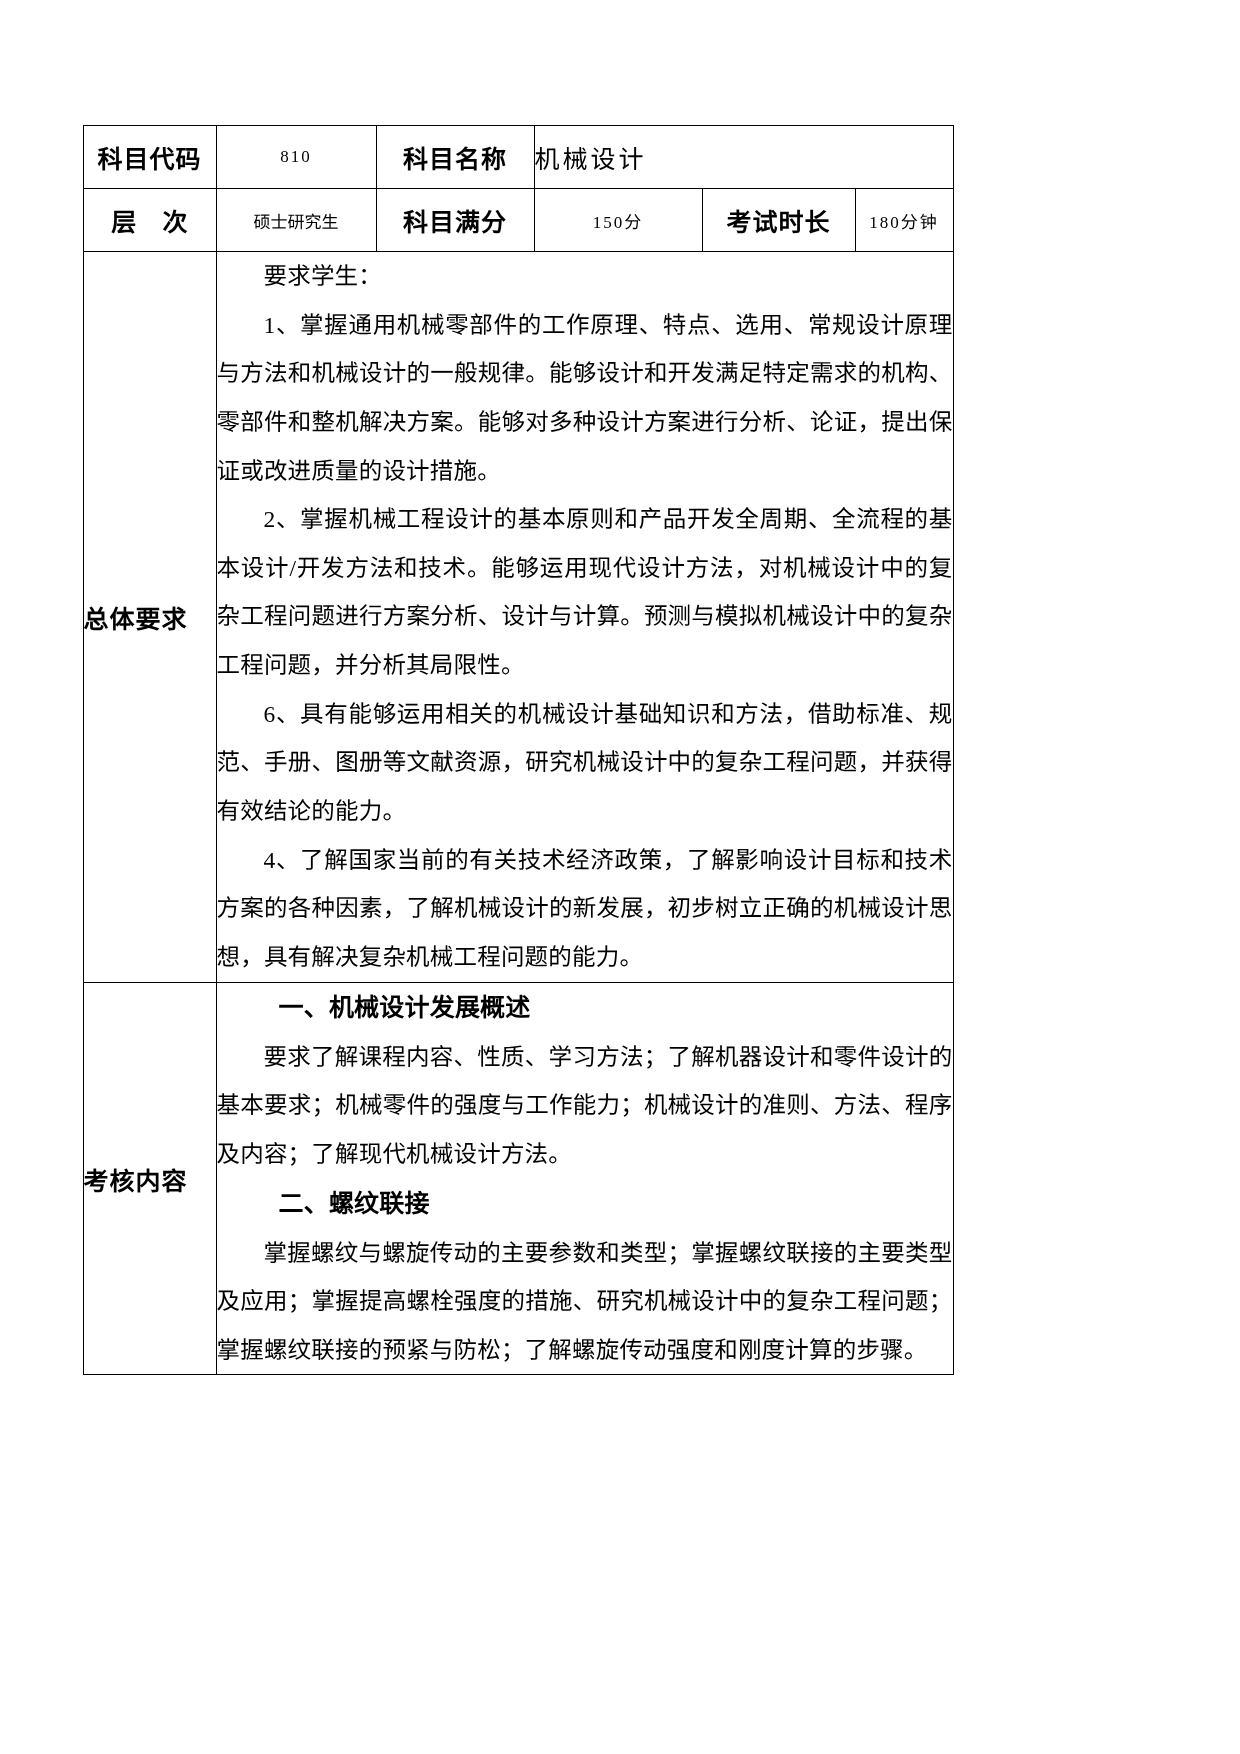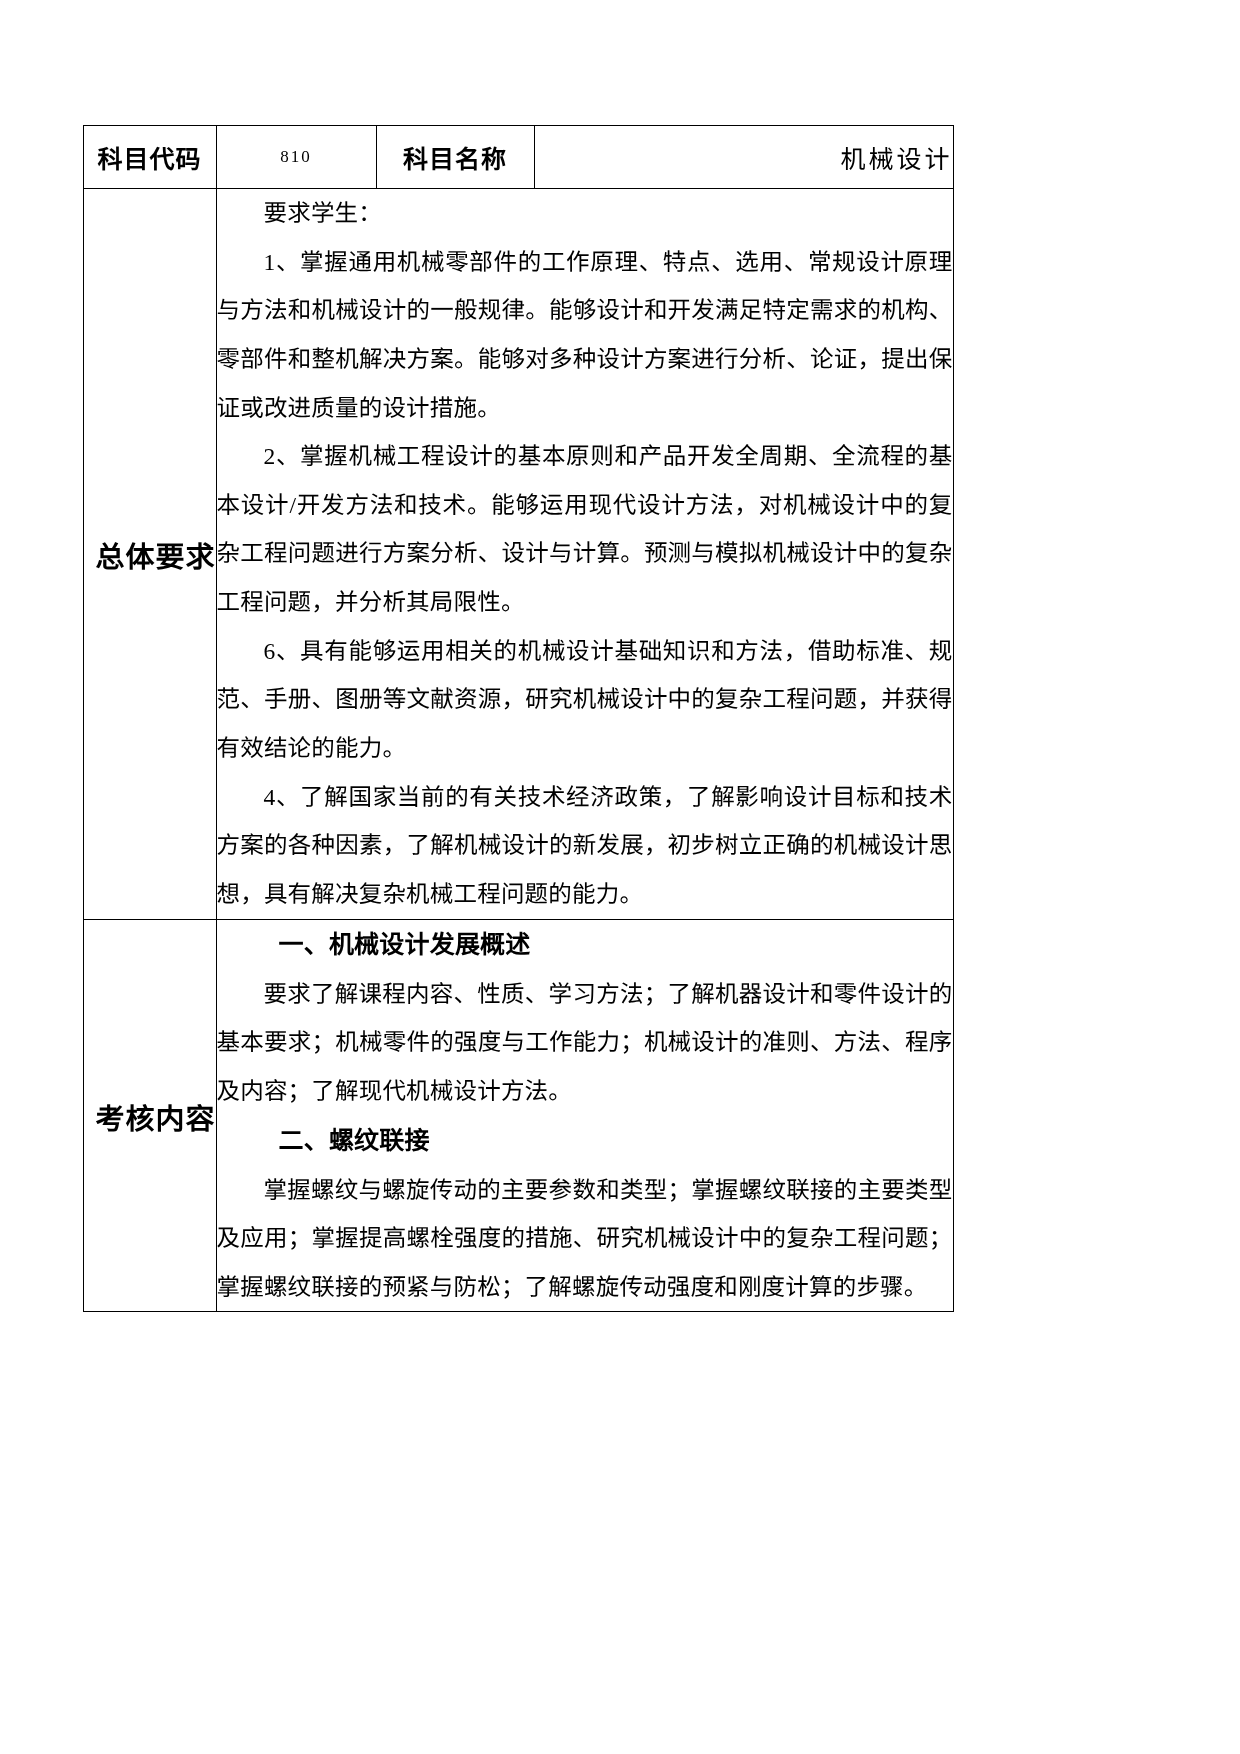--- a/index.html
+++ b/index.html
@@ -54,39 +54,39 @@
     text-align: center;
     font-size: 17px;
     height: 62px;
     white-space: nowrap;
   }
   .hdr-value.num {
     font-family: "Liberation Serif", "DejaVu Serif", serif;
     letter-spacing: 2px;
   }
   .subject-name {
-    text-align: right;
+    text-align: left;
     font-size: 25px;
     letter-spacing: 3px;
   }
 
   .major-value {
     text-align: left;
     font-size: 24px;
     padding: 12px 0 12px 22px;
     letter-spacing: 1px;
     height: 58px;
   }
 
   
   .side-label {
     width: 133px;
-    text-align: right;
+    text-align: left;
     font-weight: bold;
-    font-size: 29px;
+    font-size: 25px;
     letter-spacing: 1px;
     vertical-align: middle;
   }
 
   
   .body-cell {
     padding: 22px 20px 26px 38px;
     font-size: 23.5px;
     line-height: 2.07;
     text-align: justify;
@@ -124,20 +124,28 @@
     </colgroup>
     <tbody>
 
       <tr>
         <td class="hdr-label">科目代码</td>
         <td class="hdr-value num">810</td>
         <td class="hdr-label">科目名称</td>
         <td class="subject-name" colspan="3">机械设计</td>
       </tr>
 
+      <tr>
+        <td class="hdr-label spaced">层 次</td>
+        <td class="hdr-value">硕士研究生</td>
+        <td class="hdr-label">科目满分</td>
+        <td class="hdr-value num">150分</td>
+        <td class="hdr-label">考试时长</td>
+        <td class="hdr-value num">180分钟</td>
+      </tr>
 
 
       <tr>
         <td class="side-label">总体要求</td>
         <td class="body-cell" colspan="5">
           <p>要求学生：</p>
           <p>1、掌握通用机械零部件的工作原理、特点、选用、常规设计原理与方法和机械设计的一般规律。能够设计和开发满足特定需求的机构、零部件和整机解决方案。能够对多种设计方案进行分析、论证，提出保证或改进质量的设计措施。</p>
           <p>2、掌握机械工程设计的基本原则和产品开发全周期、全流程的基本设计/开发方法和技术。能够运用现代设计方法，对机械设计中的复杂工程问题进行方案分析、设计与计算。预测与模拟机械设计中的复杂工程问题，并分析其局限性。</p>
           <p>6、具有能够运用相关的机械设计基础知识和方法，借助标准、规范、手册、图册等文献资源，研究机械设计中的复杂工程问题，并获得有效结论的能力。</p>
           <p>4、了解国家当前的有关技术经济政策，了解影响设计目标和技术方案的各种因素，了解机械设计的新发展，初步树立正确的机械设计思想，具有解决复杂机械工程问题的能力。</p>

